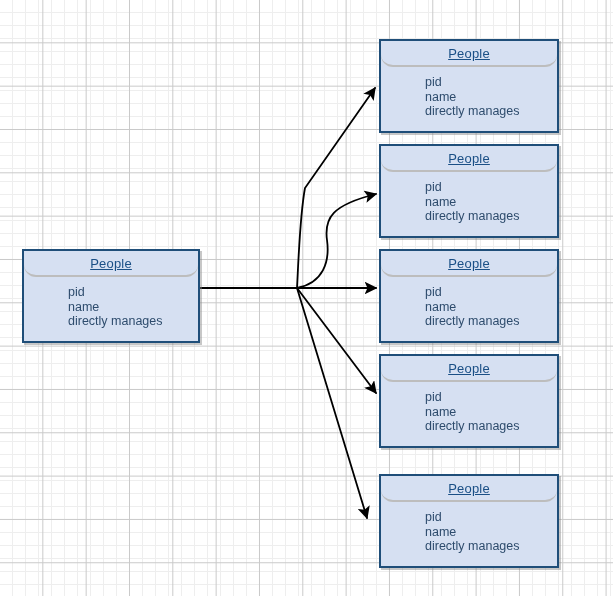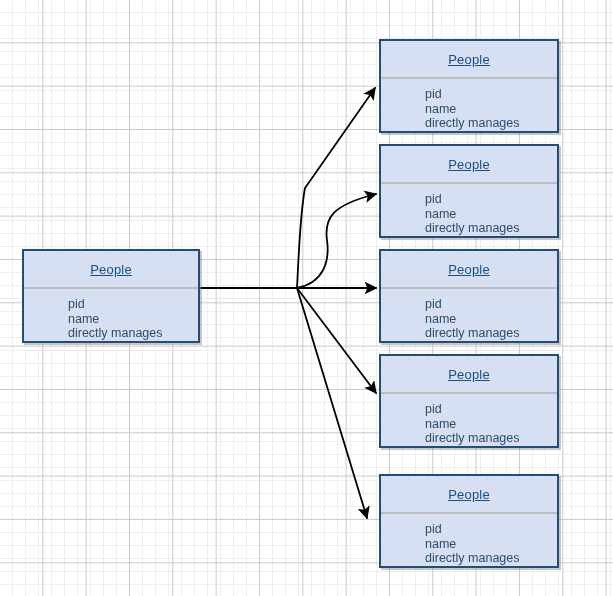--- a/index.html
+++ b/index.html
@@ -38,27 +38,28 @@
     pointer-events: none;
   }
   .uml-box {
     position: absolute;
     box-sizing: border-box;
     border: 2px solid #1f4e79;
     background: #d6e0f2;
     box-shadow: 2px 2px 0 rgba(130,130,130,0.45);
   }
   .uml-header {
-    height: 38px;
+    height: 26px;
     box-sizing: border-box;
     border-bottom: 2px solid #bdbdbd;
     display: flex;
     align-items: center;
     justify-content: center;
     background: #d6e0f2;
+    border-radius: 12px;
   }
   .uml-title {
     font-size: 13px;
     color: #1a4f86;
     text-decoration: underline;
     letter-spacing: 0.2px;
   }
   .uml-body {
     padding: 8px 0 0 8px;
   }

